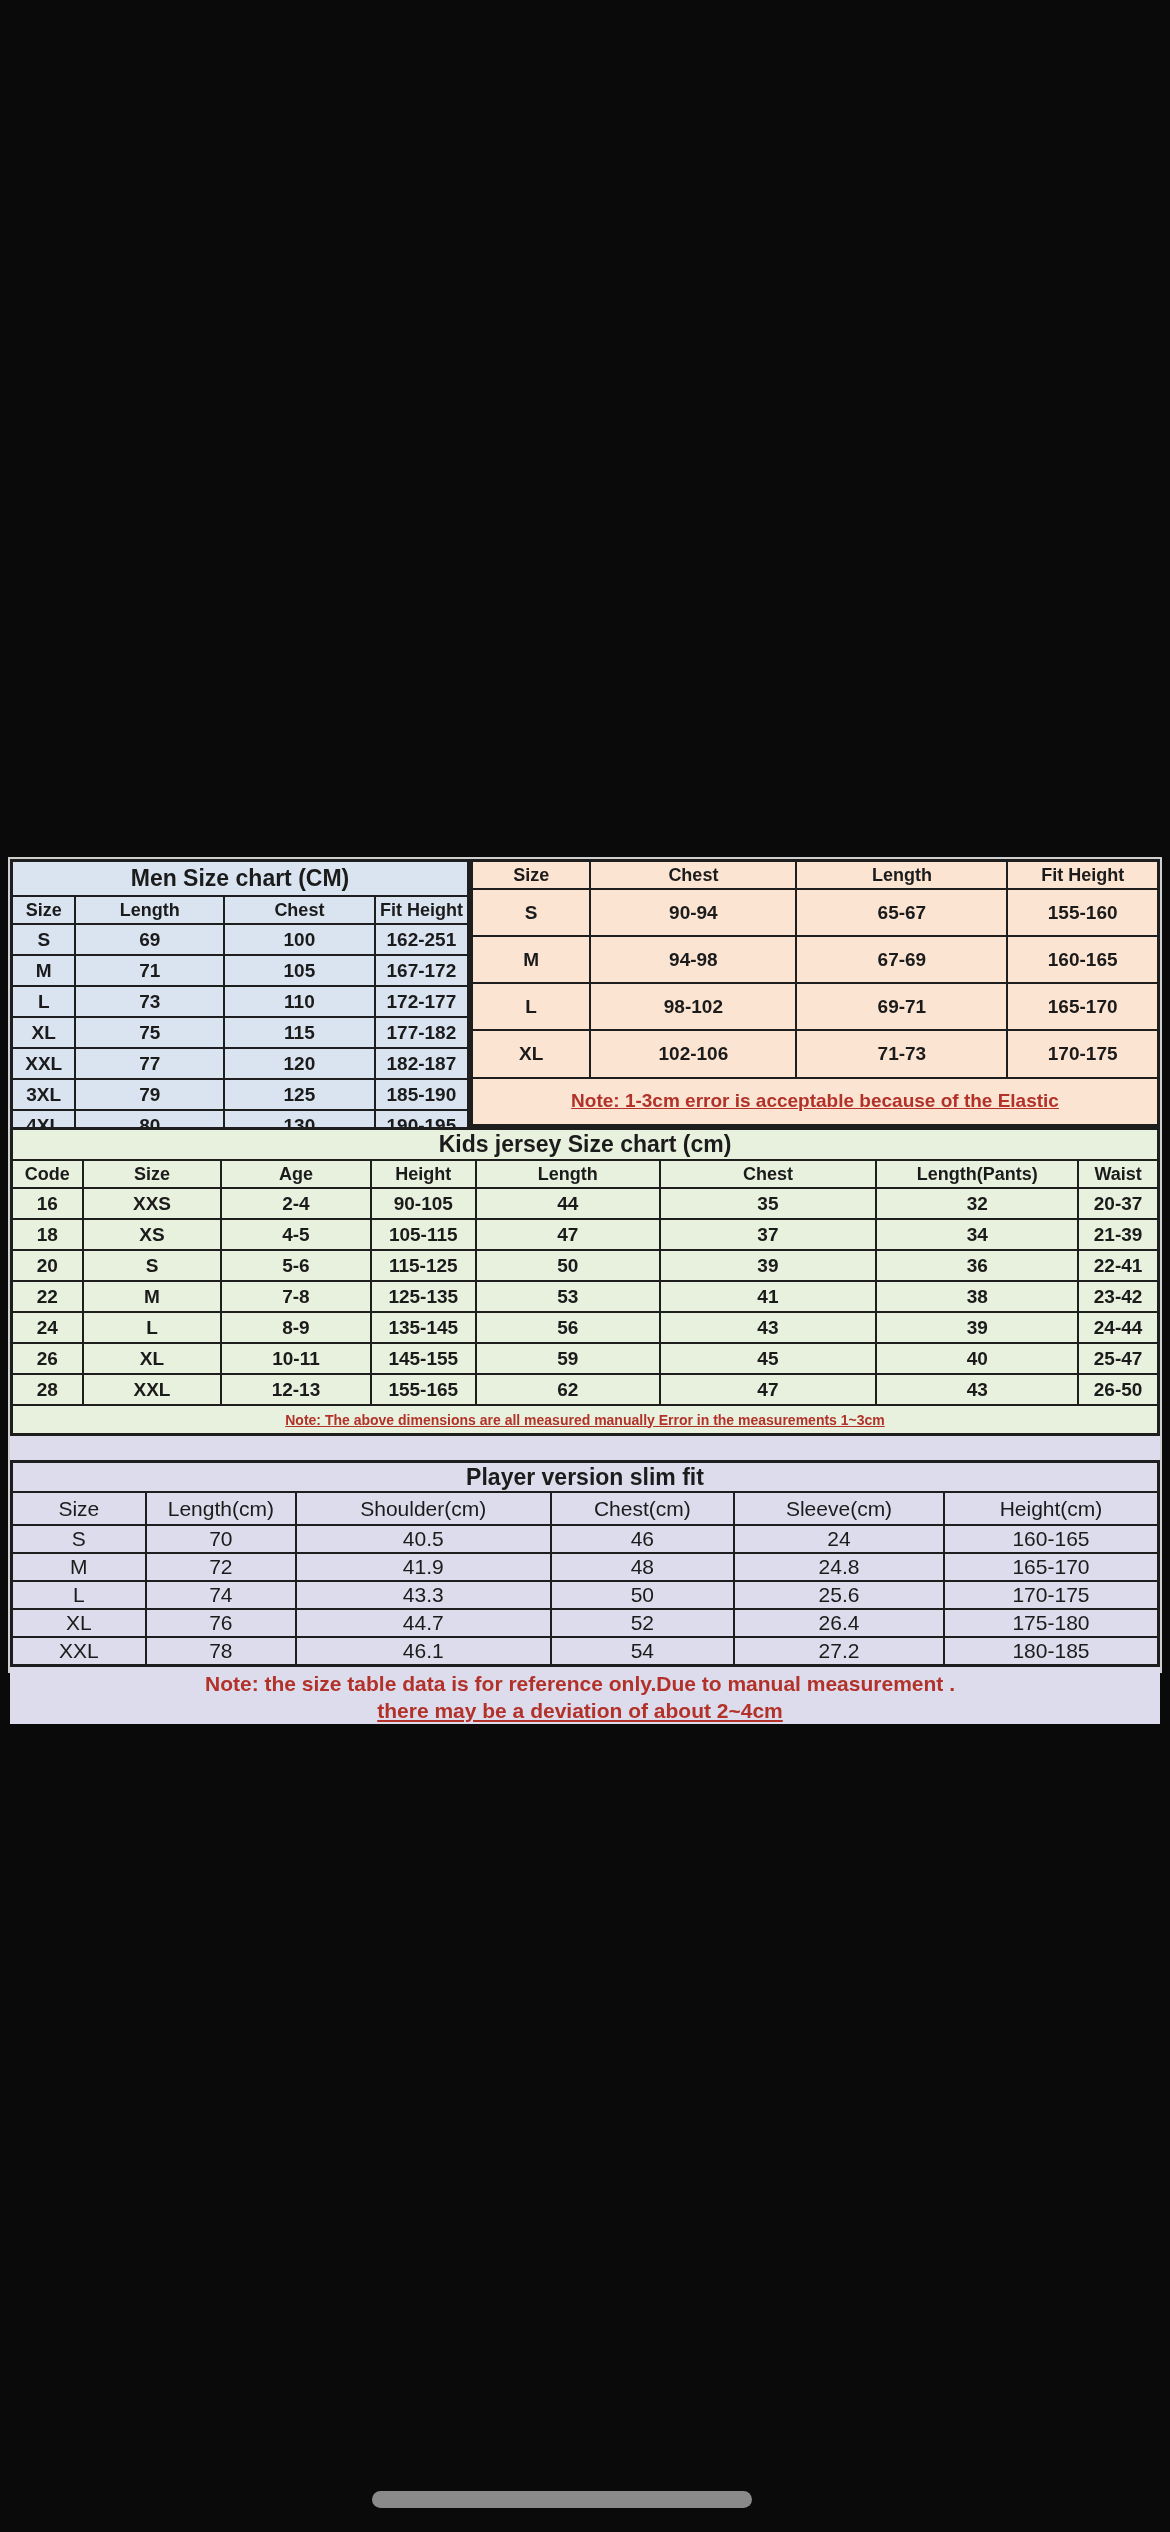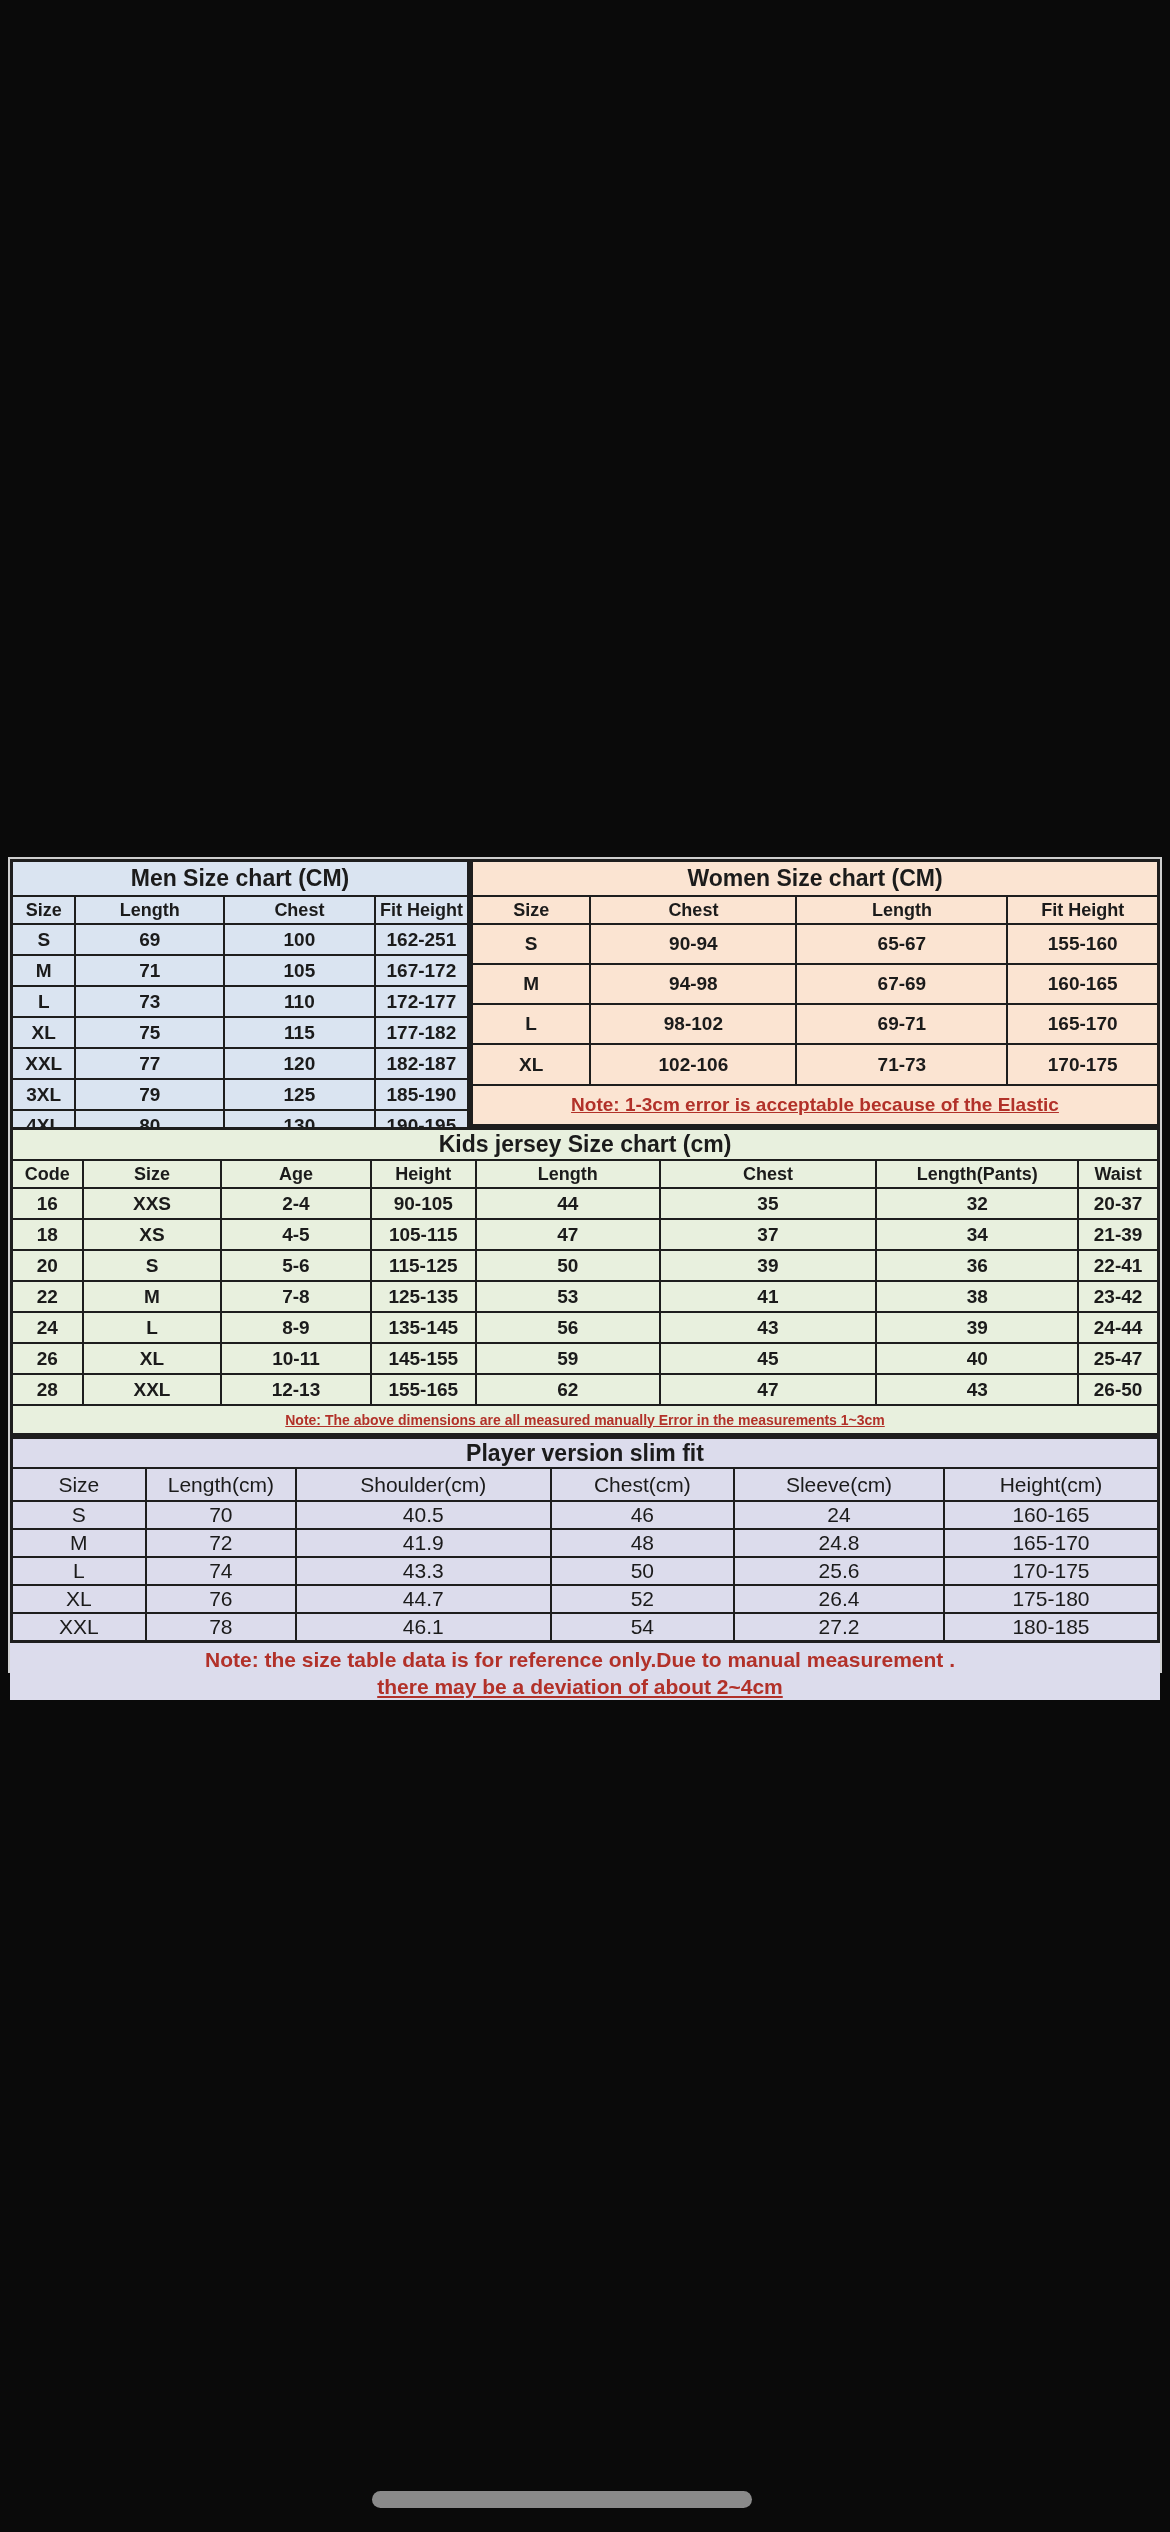--- a/index.html
+++ b/index.html
@@ -47,21 +47,21 @@
   .women td.note-cell { border-bottom:3px solid var(--border-dark,#1e1e1e); }
 
   table.kids { background:var(--kids-bg, #e8f0de); height:288px; }
   .kids .title-row th { height:29px; }
   .kids td.note-cell { font-size:14px; height:27px; }
 
   .player-sec {
     flex:1; background:var(--player-bg, #dcdcec);
     display:flex; flex-direction:column;
   }
-  table.player { height:194px; background:var(--player-bg, #dcdcec); font-weight:400; }
+  table.player { height:194px; background:var(--player-bg, #dcdcec); font-weight:400;margin-top:24px; }
   table.player th, table.player td { border-width:2px; }
   .player .title-row th { font-weight:bold; height:28px; }
   .player .head-row th  { font-weight:400; font-size:21px; height:31px; }
   .player tbody td      { font-size:21px; height:26px; }
 
   .footer-note {
     flex:1; text-align:center; padding:3px 16px 0 6px;
     color:var(--note-red, #b23129);
     font-weight:bold; font-size:21px; line-height:27px;
     white-space:nowrap;
@@ -148,23 +148,20 @@
       </table>
 
       <table class="tbl women">
         <colgroup>
           <col style="width:17.3%">
             <col style="width:30%">
             <col style="width:30.7%">
             <col style="width:22%">
         </colgroup>
         <thead>
-          <tr class="title-row">
-            <th colspan="4">Women Size chart (CM)</th>
-          </tr>
           <tr class="head-row">
               <th>Size</th>
               <th>Chest</th>
               <th>Length</th>
               <th>Fit Height</th>
             </tr>
         </thead>
         <tbody>
             <tr>
               <td>S</td>

